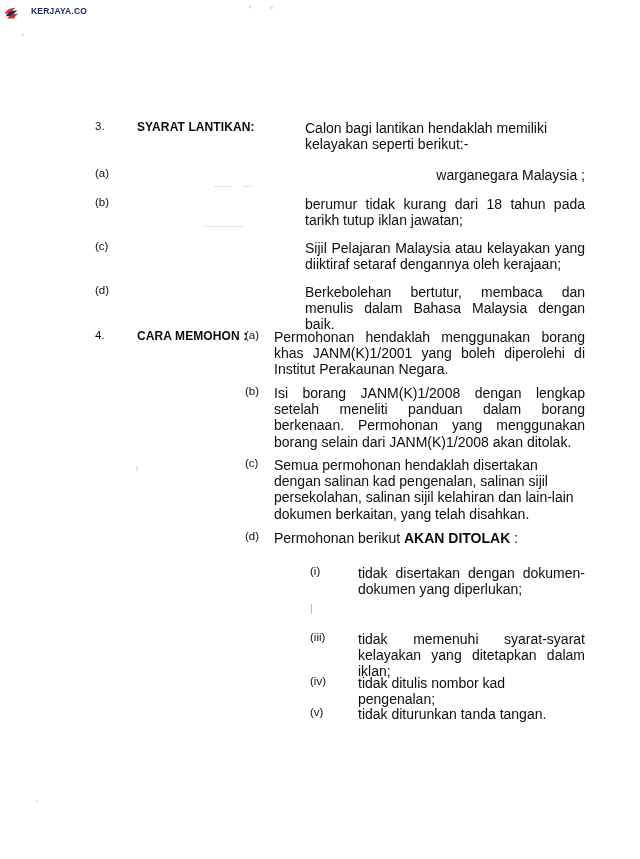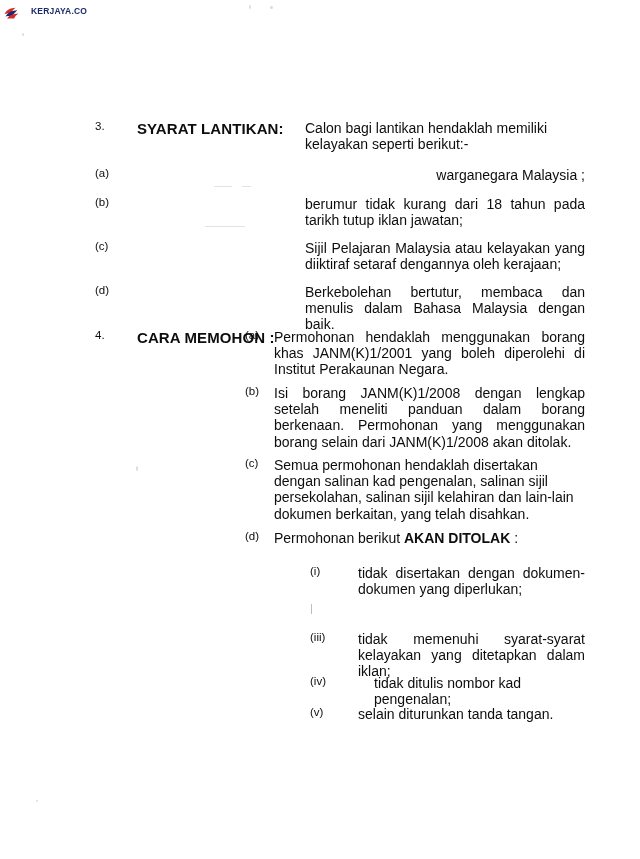--- a/index.html
+++ b/index.html
@@ -62,21 +62,21 @@
     position: absolute;
     display: flex;
   }
 
   .num {
     width: 42px;
     flex: none;
     font-size: 11.5px;
   }
   .heading {
-    font-size: 15px;
+    font-size: 12px;
     font-weight: bold;
     letter-spacing: 0.1px;
     white-space: nowrap;
   }
 
   .marker {
     flex: none;
     font-size: 11.5px;
   }
 
@@ -183,21 +183,21 @@
     <span class="faint-marker" style="width:48px; flex:none;">|</span>
   </div>
 
   <div class="row" style="left:310px; top:631px; width:275px;">
     <span class="marker" style="width:48px;">(iii)</span>
     <span class="body-text" style="width:227px;">tidak memenuhi syarat-syarat kelayakan yang ditetapkan dalam iklan;</span>
   </div>
 
   <div class="row" style="left:310px; top:675px; width:275px;">
     <span class="marker" style="width:48px;">(iv)</span>
-    <span class="body-text nojustify" style="width:227px;margin-left:16px;">tidak ditulis nombor kad pengenalan;</span>
+    <span class="body-text nojustify" style="width:227px;">tidak ditulis nombor kad pengenalan;</span>
   </div>
 
   <div class="row" style="left:310px; top:706px; width:275px;">
     <span class="marker" style="width:48px;">(v)</span>
-    <span class="body-text nojustify" style="width:227px;">selain diturunkan tanda tangan.</span>
+    <span class="body-text nojustify" style="width:227px;">tidak diturunkan tanda tangan.</span>
   </div>
 
 </div>
 
 </body></html>

